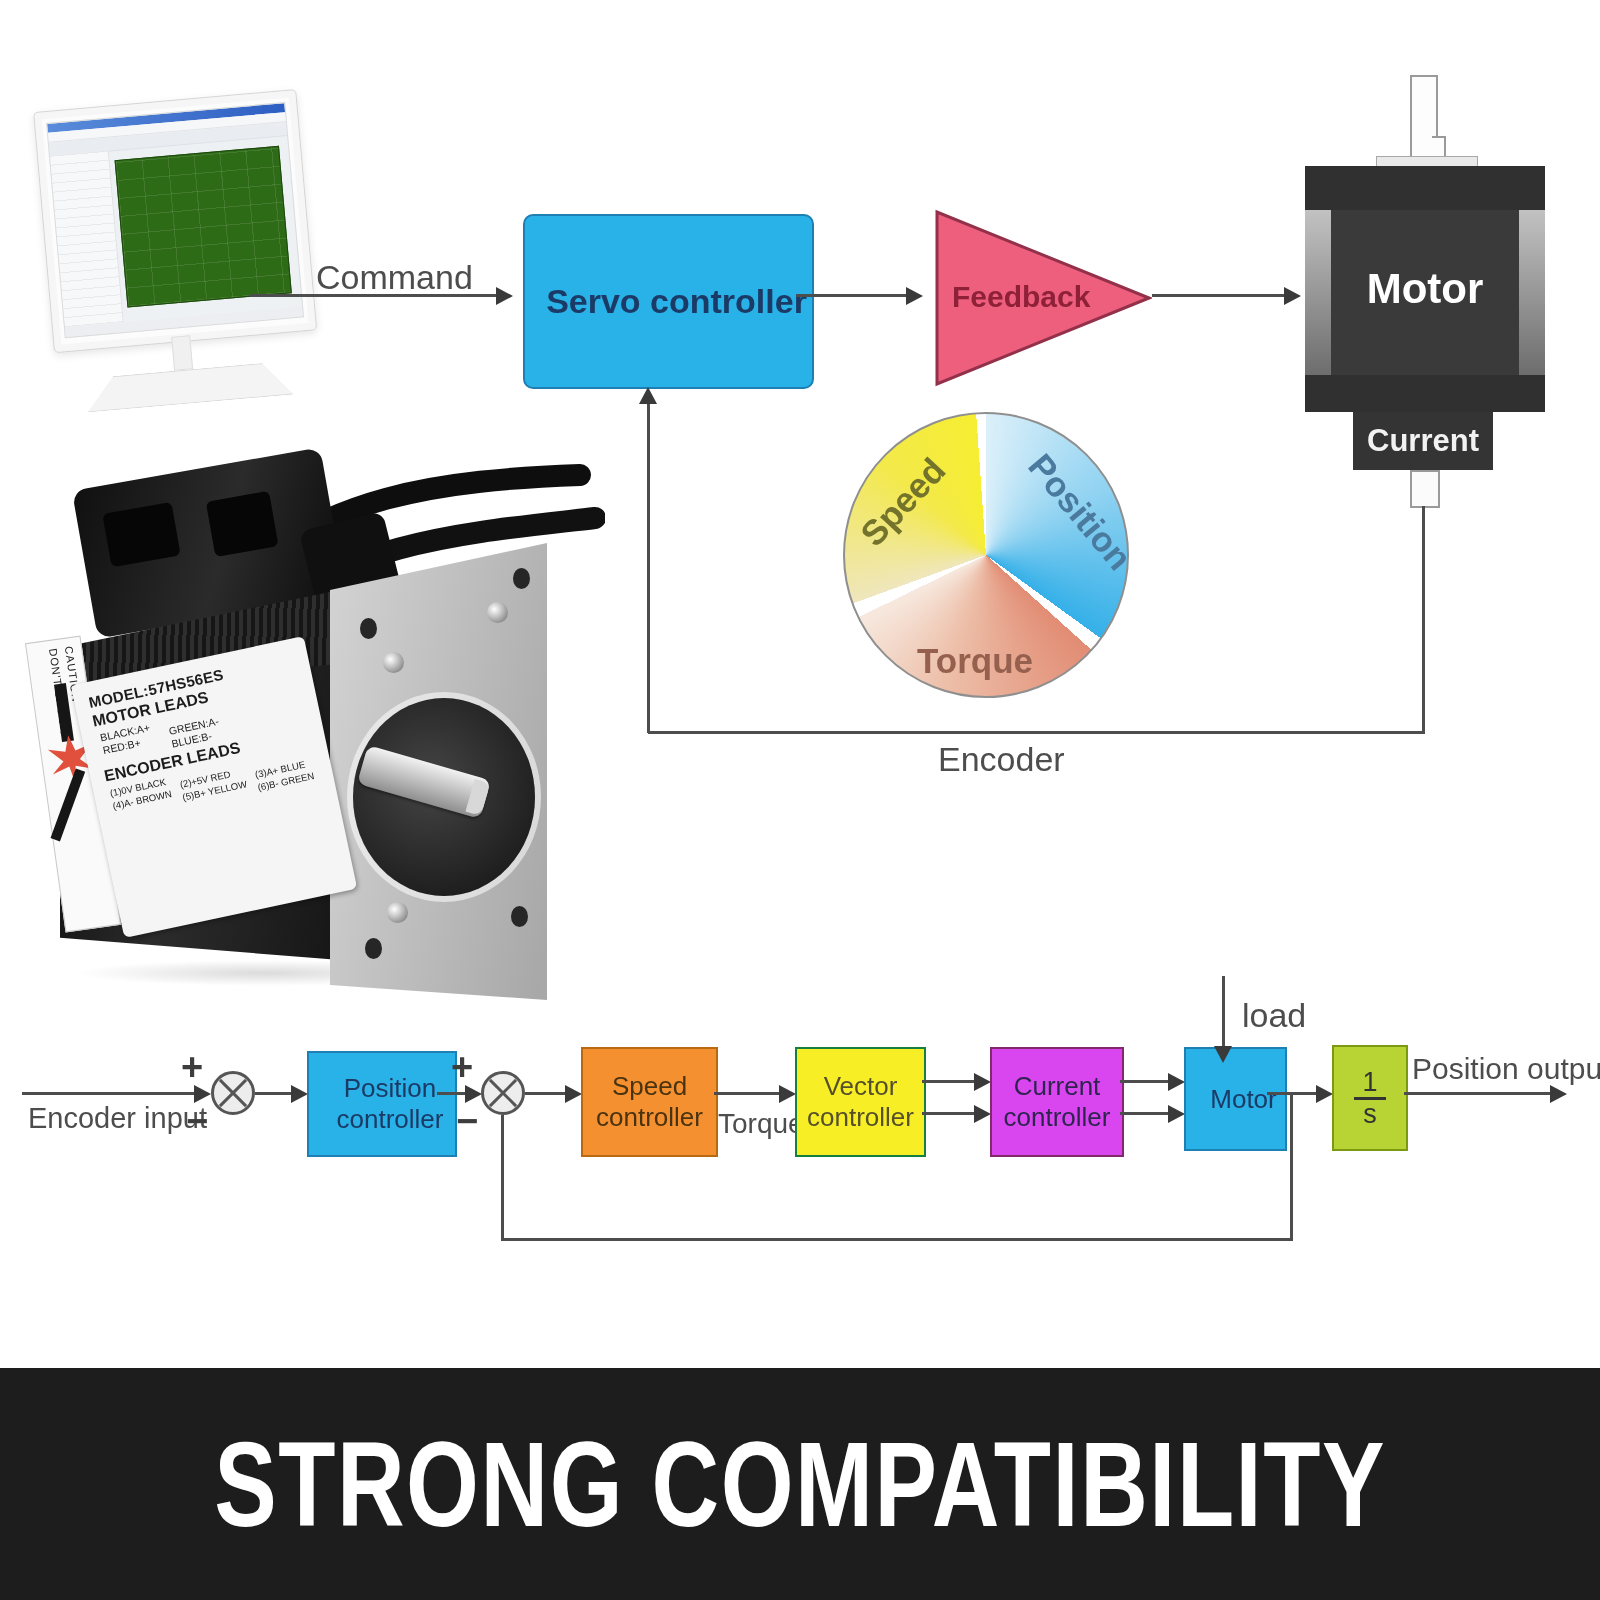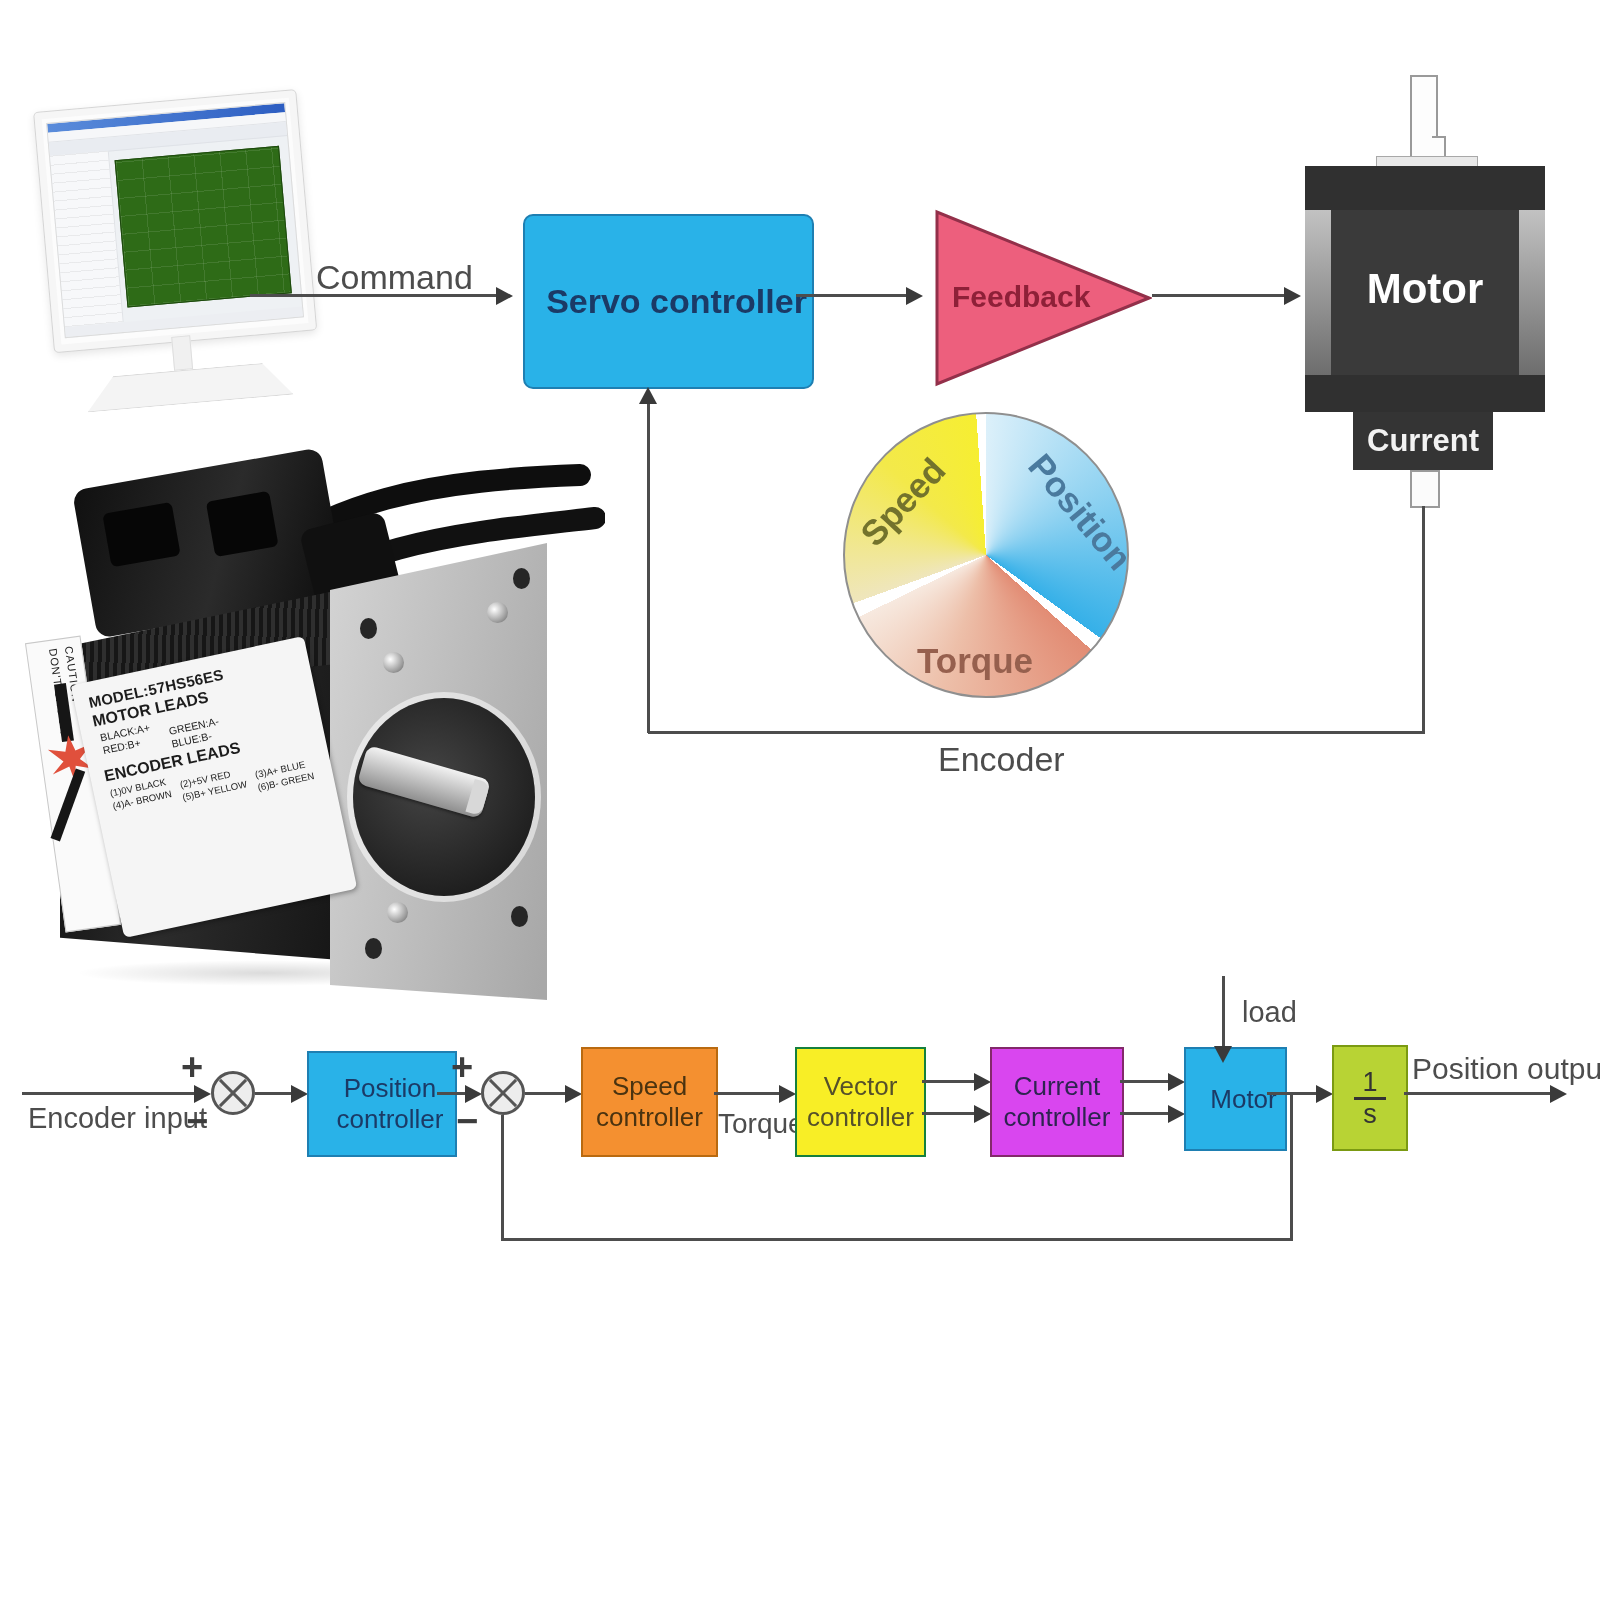--- a/index.html
+++ b/index.html
@@ -265,34 +265,37 @@
   <div class="ah-right" style="left:1168px;top:1073px;"></div>
   <div class="hline" style="left:1120px;top:1112px;width:50px;"></div>
   <div class="ah-right" style="left:1168px;top:1105px;"></div>
 
   <div class="dbox cyanbox" style="left:1184px;top:1047px;width:83px;height:100px;">
     <span>Motor</span>
   </div>
 
   <div class="vline" style="left:1222px;top:976px;height:72px;"></div>
   <div class="ah-down" style="left:1214px;top:1046px;"></div>
-  <div class="lbl" style="left:1242px;top:996px;font-size:29px;">load</div>
+  <div class="lbl" style="left:1242px;top:996px;font-size:34px;">load</div>
 
   <div class="hline" style="left:1267px;top:1092px;width:51px;"></div>
   <div class="ah-right" style="left:1316px;top:1085px;"></div>
 
   <div class="dbox greenbox" style="left:1332px;top:1045px;width:72px;height:102px;">
     <span class="frac">
       <span class="num">1</span>
       <span class="den">s</span>
     </span>
   </div>
 
   <div class="hline" style="left:1404px;top:1092px;width:148px;"></div>
   <div class="ah-right" style="left:1550px;top:1085px;"></div>
   <div class="lbl" style="left:1412px;top:1052px;font-size:30px;">Position output</div>
 
   <div class="vline" style="left:1290px;top:1094px;height:147px;"></div>
   <div class="hline" style="left:501px;top:1238px;width:792px;"></div>
   <div class="vline" style="left:501px;top:1115px;height:126px;"></div>
 
+  <div class="banner">
+    <span>STRONG COMPATIBILITY</span>
+  </div>
 
 </div>
 
 </body></html>

